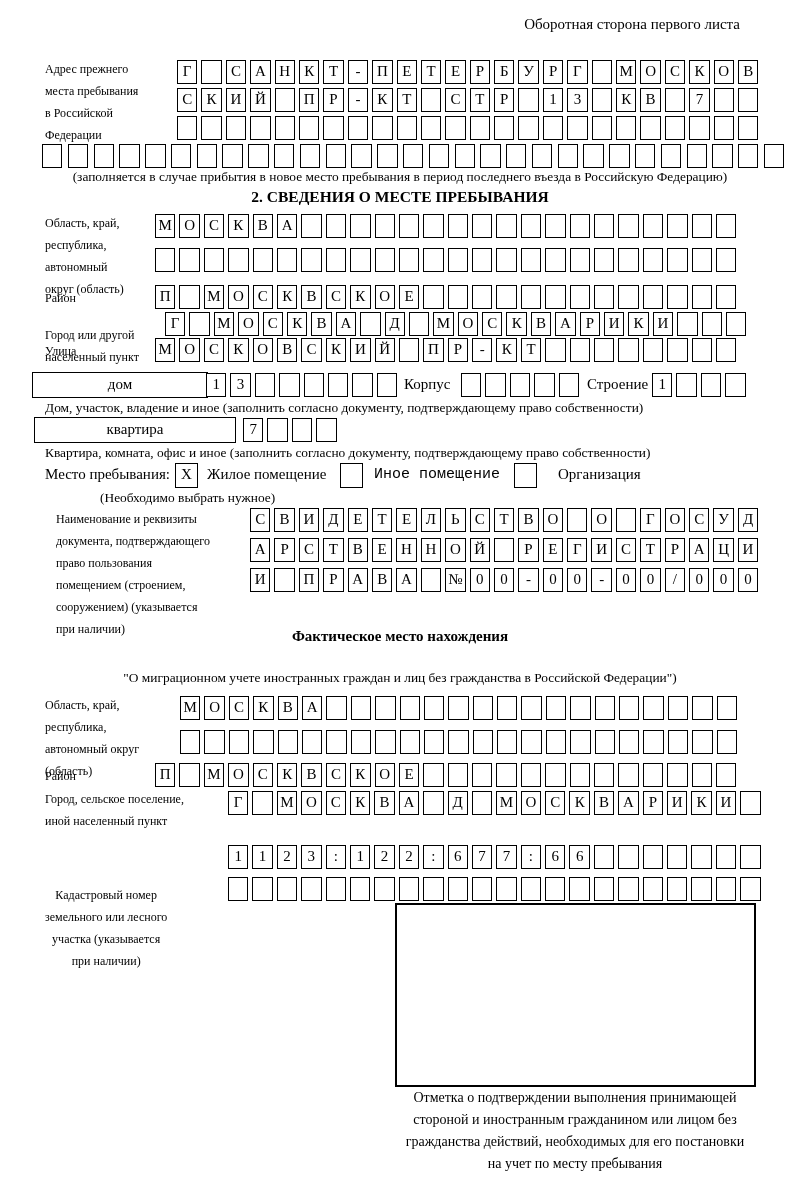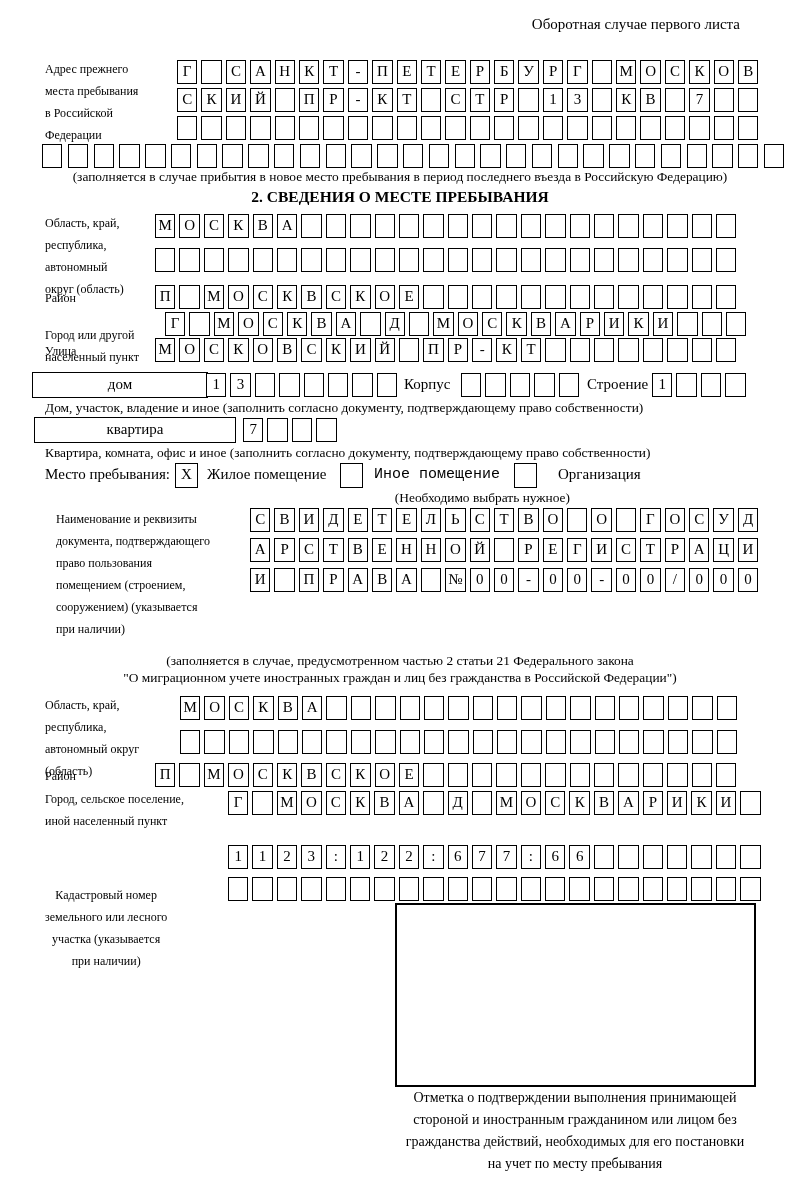--- a/index.html
+++ b/index.html
@@ -19,21 +19,21 @@
   .chk{position:absolute;box-sizing:border-box;width:23px;height:25px;border:1.6px solid #000;
         text-align:center;font-size:15px;line-height:21px;background:#fff;}
   .inl{position:absolute;font-size:15px;}
   .bigbox{position:absolute;border:2px solid #000;background:#fff;}
 </style>
 </head>
 <body>
 
 <div class="page">
 
-  <div class="abs" style="left:0;top:16px;width:740px;text-align:right;font-size:15px;">Оборотная случае первого листа</div>
+  <div class="abs" style="left:0;top:16px;width:740px;text-align:right;font-size:15px;">Оборотная сторона первого листа</div>
 
   <div class="lbl" style="left:45px;top:58px;">Адрес прежнего
 места пребывания
 в Российской
 Федерации</div>
   <div class="boxrow" style="left:177px;top:60px;">
       <span class="cell">Г</span>
       <span class="cell"></span>
       <span class="cell">С</span>
       <span class="cell">А</span>
@@ -324,21 +324,21 @@
     </div>
   <div class="cap" style="left:45px;top:445px;">Квартира, комната, офис и иное (заполнить согласно документу, подтверждающему право собственности)</div>
 
   <div class="inl" style="left:45px;top:466px;">Место пребывания:</div>
   <div class="chk" style="left:175px;top:463px;">X</div>
   <div class="inl" style="left:207px;top:466px;">Жилое помещение</div>
   <div class="chk" style="left:340px;top:463px;"></div>
   <div class="inl" style="left:374px;top:466px;font-family:Liberation Mono, monospace;">Иное помещение</div>
   <div class="chk" style="left:514px;top:463px;"></div>
   <div class="inl" style="left:558px;top:466px;">Организация</div>
-  <div class="cap" style="left:100px;top:490px;width:470px;text-align:right;">(Необходимо выбрать нужное)</div>
+  <div class="cap" style="left:100px;top:490px;width:470px;text-align:left;">(Необходимо выбрать нужное)</div>
 
   <div class="lbl" style="left:45px;top:508px;margin-left:11px;">Наименование и реквизиты
 документа, подтверждающего
 право пользования
 помещением (строением,
 сооружением) (указывается
 при наличии)</div>
   <div class="boxrow" style="left:250px;top:508px;">
       <span class="cell">С</span>
       <span class="cell">В</span>
@@ -402,21 +402,21 @@
       <span class="cell">0</span>
       <span class="cell">-</span>
       <span class="cell">0</span>
       <span class="cell">0</span>
       <span class="cell">/</span>
       <span class="cell">0</span>
       <span class="cell">0</span>
       <span class="cell">0</span>
     </div>
 
-  <div class="cap center" style="top:653px;">(заполняется в случае, предусмотренном частью 2 статьи 21 Федерального закона</div>
+  <div class="abs center b" style="top:628px;font-size:15px;">Фактическое место нахождения</div>
   <div class="cap center" style="top:670px;">"О миграционном учете иностранных граждан и лиц без гражданства в Российской Федерации")</div>
 
   <div class="lbl" style="left:45px;top:694px;">Область, край,
 республика,
 автономный округ
 (область)</div>
   <div class="boxrow" style="left:180px;top:696px;">
       <span class="cell">М</span>
       <span class="cell">О</span>
       <span class="cell">С</span>

